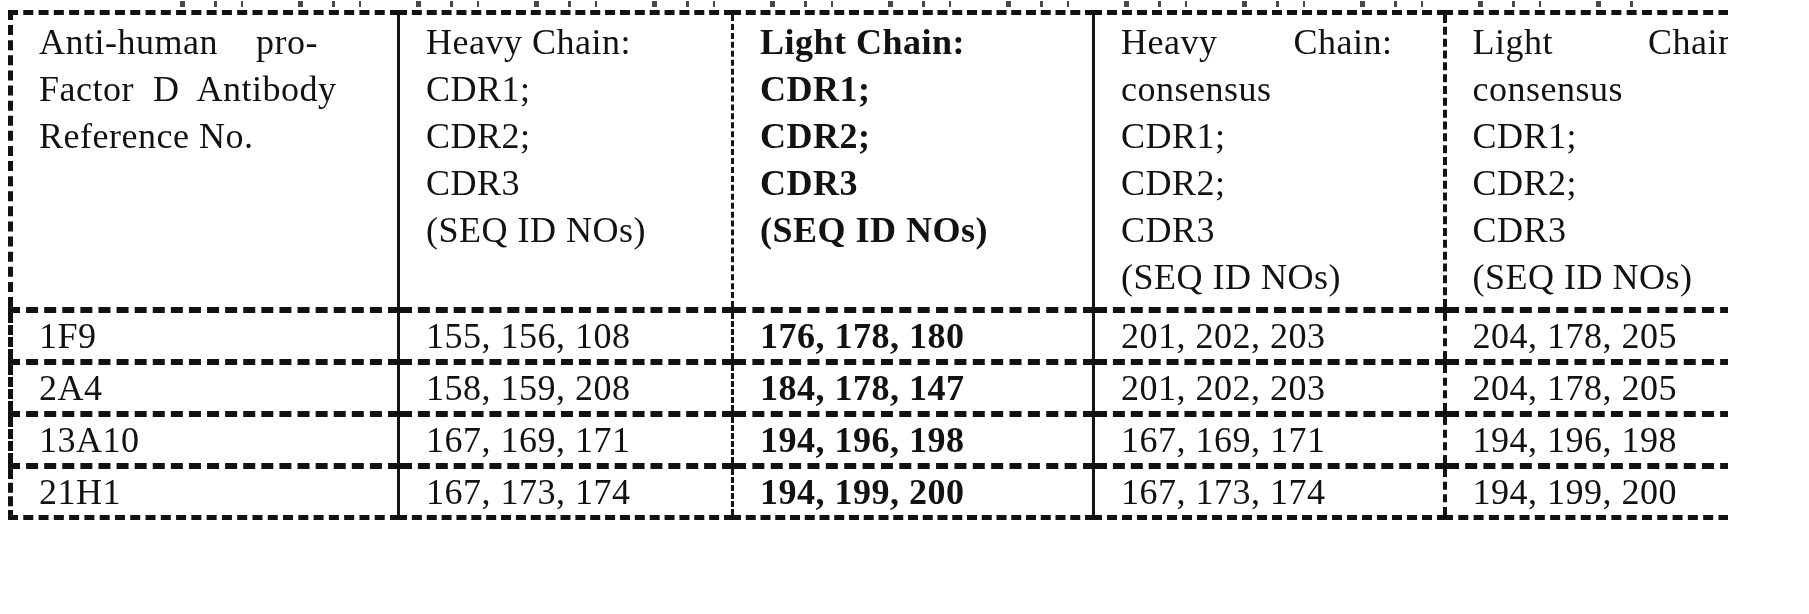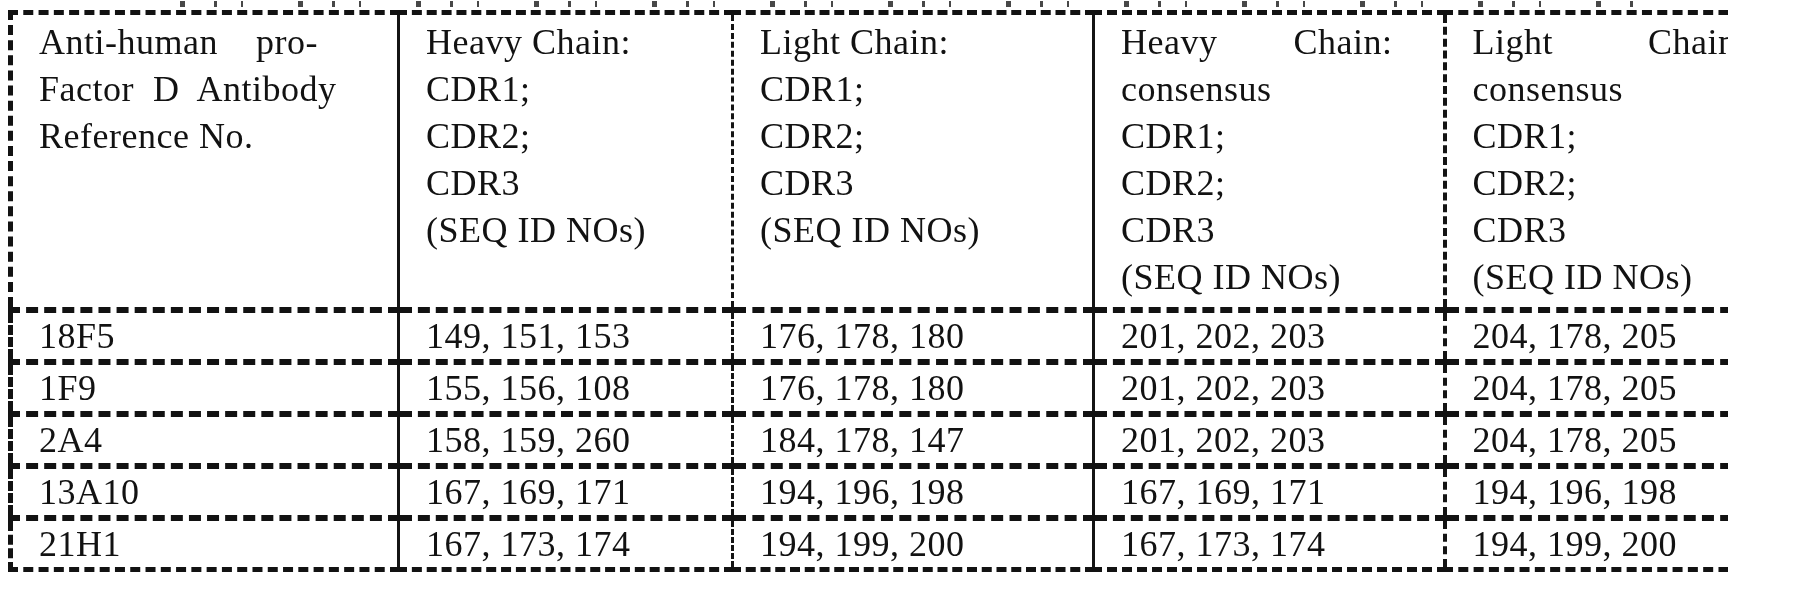--- a/index.html
+++ b/index.html
@@ -43,21 +43,21 @@
     font-weight: normal;
     text-align: left;
     vertical-align: top;
     font-size: 36px;
     letter-spacing: 0.5px;
     color: #121212;
     overflow: hidden;
   }
   
   th:nth-child(2), td:nth-child(2) { border-left: 3px solid  #141414; }
-  th:nth-child(3), td:nth-child(3) { border-left: 3px dashed #141414; }
+  th:nth-child(3), td:nth-child(3) { border-left: 3px dashed #141414; font-weight: bold; }
   th:nth-child(4), td:nth-child(4) { border-left: 3px solid  #141414; }
   th:nth-child(5), td:nth-child(5) { border-left: 4px dashed #141414; }
   thead th {
     height: 288px;
     padding: 4px 8px 0 26px;
     line-height: 47px;
     white-space: pre-wrap;
     border-bottom: 6px dashed #121212;
   }
   tbody td {
@@ -109,36 +109,29 @@
         <th>Light          Chain
 consensus
 CDR1;
 CDR2;
 CDR3
 (SEQ ID NOs)</th>
       </tr>
     </thead>
     <tbody>
       <tr>
-        <td>18F5</td>
-        <td>149, 151, 153</td>
-        <td>176, 178, 180</td>
-        <td>201, 202, 203</td>
-        <td>204, 178, 205</td>
-      </tr>
-      <tr>
         <td>1F9</td>
         <td>155, 156, 108</td>
         <td>176, 178, 180</td>
         <td>201, 202, 203</td>
         <td>204, 178, 205</td>
       </tr>
       <tr>
         <td>2A4</td>
-        <td>158, 159, 260</td>
+        <td>158, 159, 208</td>
         <td>184, 178, 147</td>
         <td>201, 202, 203</td>
         <td>204, 178, 205</td>
       </tr>
       <tr>
         <td>13A10</td>
         <td>167, 169, 171</td>
         <td>194, 196, 198</td>
         <td>167, 169, 171</td>
         <td>194, 196, 198</td>

